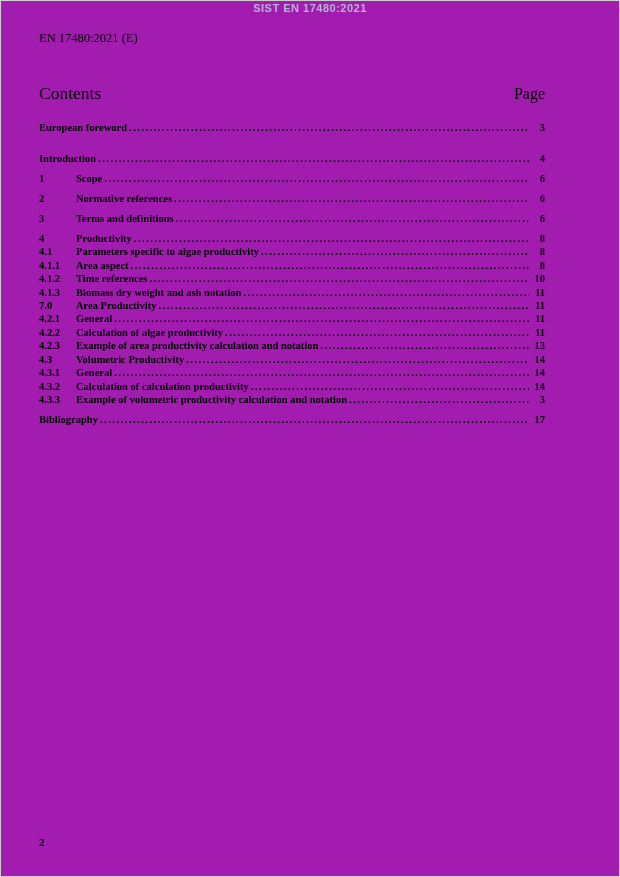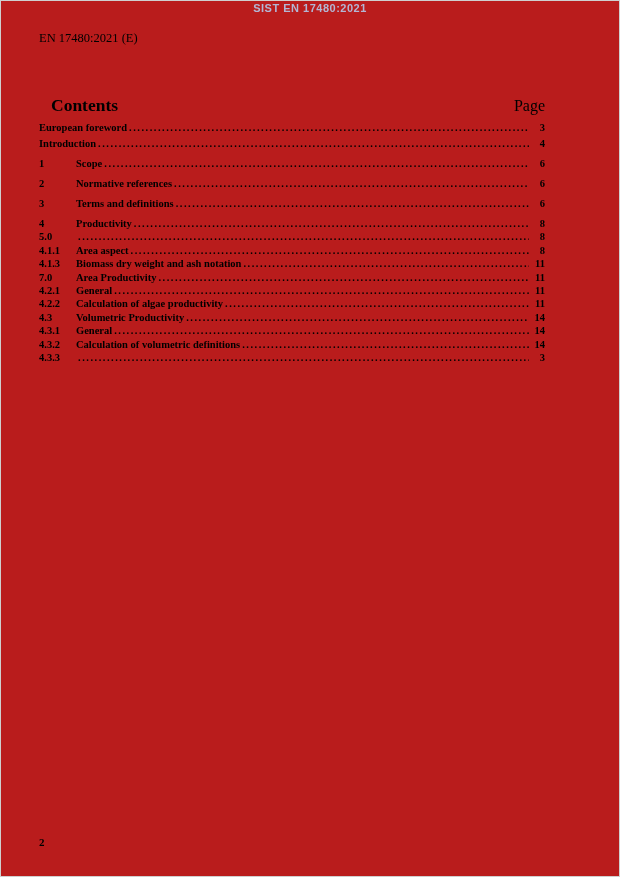--- a/index.html
+++ b/index.html
@@ -2,21 +2,21 @@
 <html><head>
 <meta charset="utf-8">
 <style>
   * { box-sizing: border-box; }
   html, body { margin: 0; padding: 0; background: #e8e8e8; }
   .page {
     position: relative;
     width: 620px;
     height: 877px;
     margin: 0 auto;
-    background: #b91c1c;
+    background: #a21caf;
     border: 1px solid #cfcfcf;
     font-family: "Liberation Serif", serif;
     color: #000000;
     overflow: hidden;
     padding-left: 28px;
   }
   .watermark {
     position: absolute;
     top: 1px;
     left: 0;
@@ -37,42 +37,42 @@
   .contents-header {
     position: absolute;
     top: 82px;
     left: 38px;
     right: 74px;
     display: flex;
     justify-content: space-between;
     align-items: baseline;
   }
   .contents-title {
-    margin: 12px;
+    margin: 0;
     font-size: 17.5px;
-    font-weight: bold;
+    font-weight: normal;
   }
   .page-label {
     font-size: 16px;
     font-weight: normal;
   }
   .toc {
     position: absolute;
     top: 120px;
     left: 38px;
     right: 74px;
   }
   .toc-row {
     display: flex;
     align-items: baseline;
     font-size: 10.5px;
     font-weight: bold;
     line-height: 13.4px;
   }
-  .sp-small { margin-top: 3px; }
+  .sp-small { margin-top: 18px; }
   .sp-large { margin-top: 6.5px; }
   .toc-num {
     flex: 0 0 37px;
   }
   .toc-title {
     white-space: nowrap;
   }
   .leader {
     flex: 1 1 auto;
     overflow: hidden;
@@ -140,31 +140,38 @@
         <span class="leader"></span>
         <span class="toc-page">6</span>
       </div>
       <div class="toc-row sp-large">
         <span class="toc-num">4</span>
         <span class="toc-title">Productivity</span>
         <span class="leader"></span>
         <span class="toc-page">8</span>
       </div>
       <div class="toc-row">
-        <span class="toc-num">5.0</span>
+        <span class="toc-num">4.1</span>
+        <span class="toc-title">Parameters specific to algae productivity</span>
         <span class="leader"></span>
         <span class="toc-page">8</span>
       </div>
       <div class="toc-row">
         <span class="toc-num">4.1.1</span>
         <span class="toc-title">Area aspect</span>
         <span class="leader"></span>
         <span class="toc-page">8</span>
       </div>
       <div class="toc-row">
+        <span class="toc-num">4.1.2</span>
+        <span class="toc-title">Time references</span>
+        <span class="leader"></span>
+        <span class="toc-page">10</span>
+      </div>
+      <div class="toc-row">
         <span class="toc-num">4.1.3</span>
         <span class="toc-title">Biomass dry weight and ash notation</span>
         <span class="leader"></span>
         <span class="toc-page">11</span>
       </div>
       <div class="toc-row">
         <span class="toc-num">7.0</span>
         <span class="toc-title">Area Productivity</span>
         <span class="leader"></span>
         <span class="toc-page">11</span>
@@ -175,39 +182,51 @@
         <span class="leader"></span>
         <span class="toc-page">11</span>
       </div>
       <div class="toc-row">
         <span class="toc-num">4.2.2</span>
         <span class="toc-title">Calculation of algae productivity</span>
         <span class="leader"></span>
         <span class="toc-page">11</span>
       </div>
       <div class="toc-row">
+        <span class="toc-num">4.2.3</span>
+        <span class="toc-title">Example of area productivity calculation and notation</span>
+        <span class="leader"></span>
+        <span class="toc-page">13</span>
+      </div>
+      <div class="toc-row">
         <span class="toc-num">4.3</span>
         <span class="toc-title">Volumetric Productivity</span>
         <span class="leader"></span>
         <span class="toc-page">14</span>
       </div>
       <div class="toc-row">
         <span class="toc-num">4.3.1</span>
         <span class="toc-title">General</span>
         <span class="leader"></span>
         <span class="toc-page">14</span>
       </div>
       <div class="toc-row">
         <span class="toc-num">4.3.2</span>
-        <span class="toc-title">Calculation of volumetric definitions</span>
+        <span class="toc-title">Calculation of calculation productivity</span>
         <span class="leader"></span>
         <span class="toc-page">14</span>
       </div>
       <div class="toc-row">
         <span class="toc-num">4.3.3</span>
+        <span class="toc-title">Example of volumetric productivity calculation and notation</span>
         <span class="leader"></span>
         <span class="toc-page">3</span>
       </div>
+      <div class="toc-row sp-large">
+        <span class="toc-title">Bibliography</span>
+        <span class="leader"></span>
+        <span class="toc-page">17</span>
+      </div>
     </div>
 
   <div class="footer-page-num">2</div>
 
 </div>
 
 </body></html>

